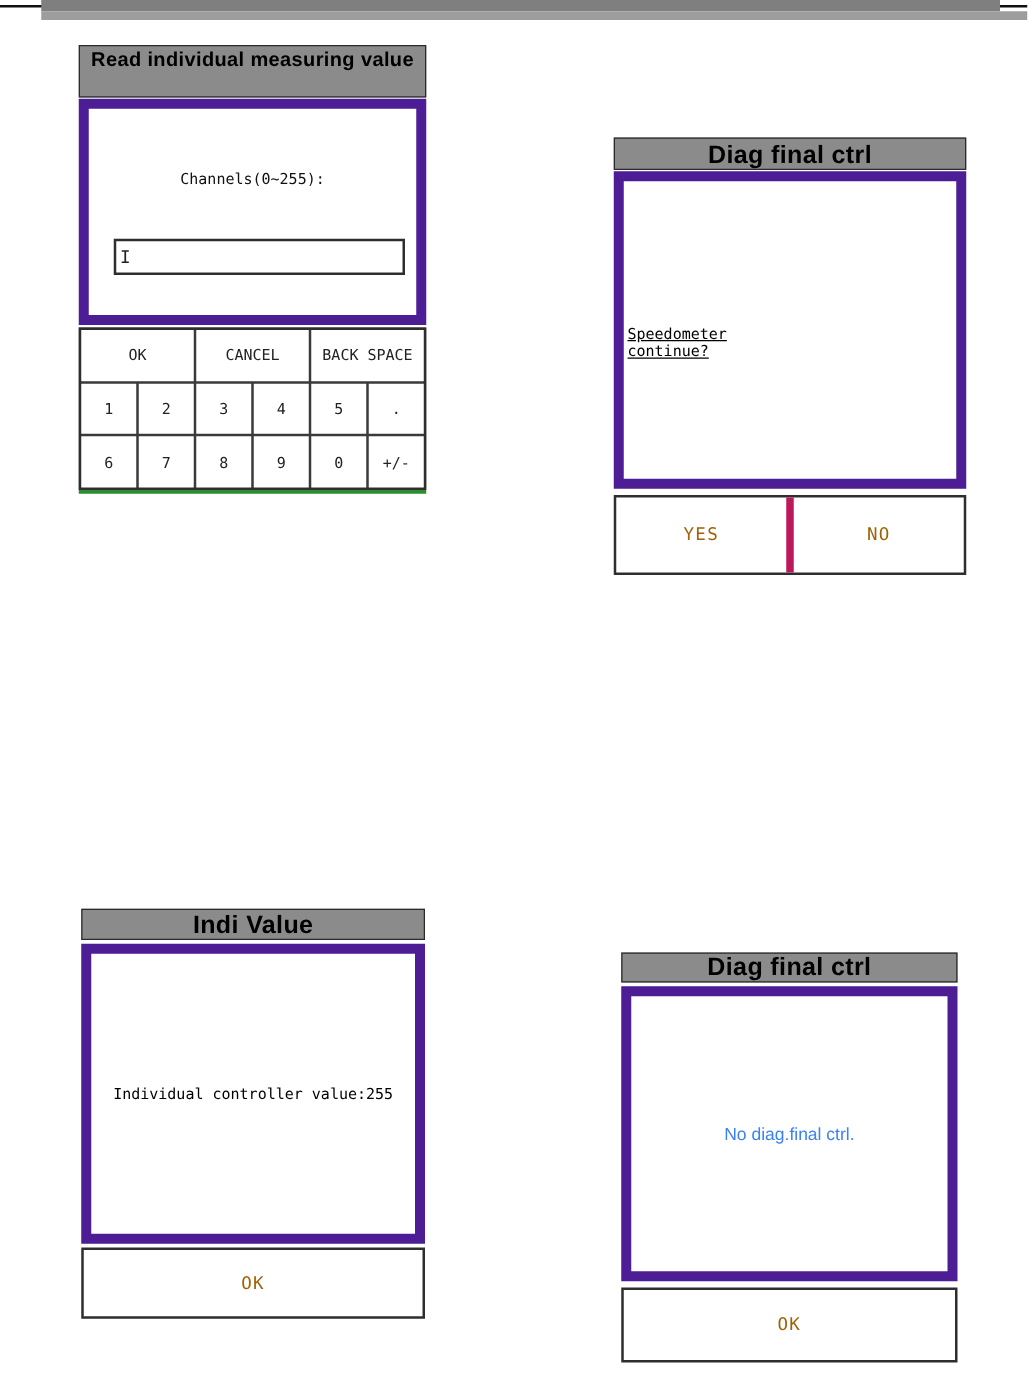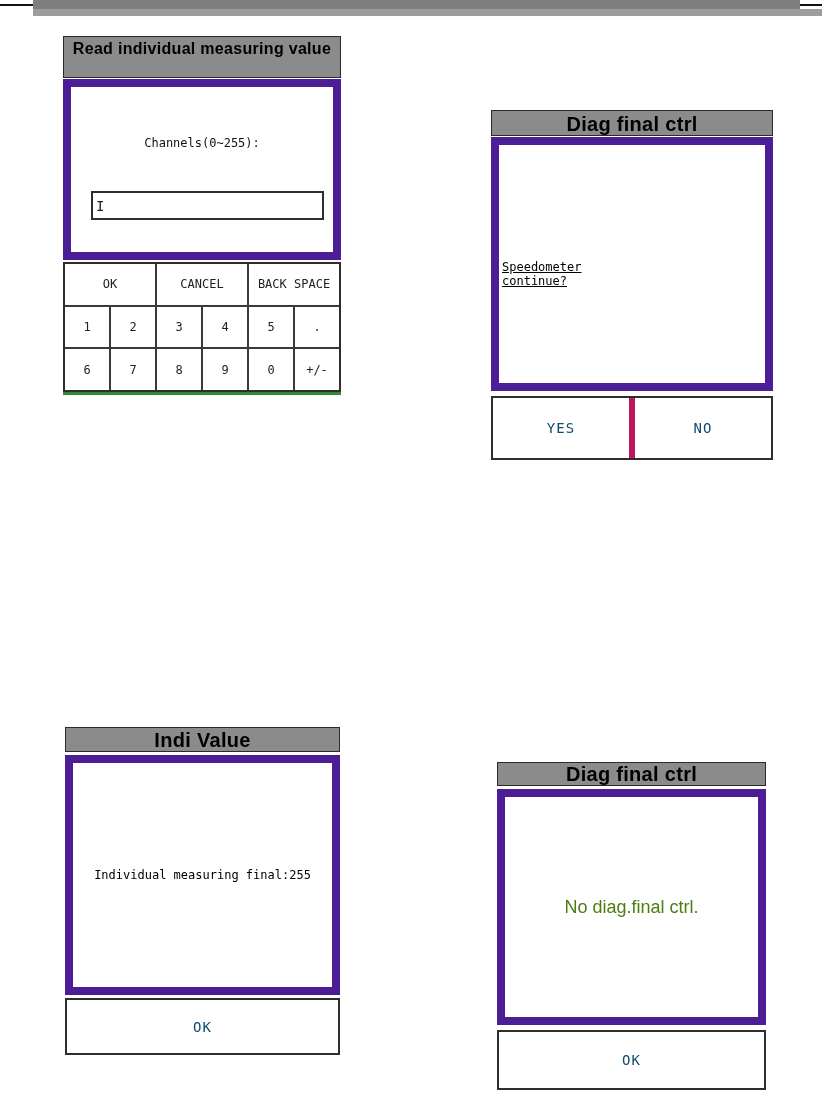--- a/index.html
+++ b/index.html
@@ -60,21 +60,21 @@
   .msg-center {
     position:absolute; inset:0; display:flex; align-items:center; justify-content:center;
     text-align:center;
   }
   .btnrow {
     position:absolute; left:0; width:100%;
     background:#fff; border:2px solid #2e2e2e; display:flex;
   }
   .btn {
     flex:1; display:flex; align-items:center; justify-content:center;
-    font:14px "DejaVu Sans Mono", monospace; letter-spacing:1px; color:#0c4a6e;
+    font:14px "DejaVu Sans Mono", monospace; letter-spacing:1px; color:#a16207;
   }
   .btn + .btn { border-left:6px solid #be185d; }
 </style>
 </head>
 <body>
 
 <div class="hdr-line"></div>
 <div class="hdr-dark"></div>
 <div class="hdr-light"></div>
 
@@ -122,30 +122,30 @@
     <div class="btn">YES</div>
     <div class="btn">NO</div>
   </div>
 </div>
 
 <div class="dialog" style="left:65px; top:727px; width:275px; height:392px">
   <div class="titlebar" style="height:25px">
     <span>Indi Value</span>
   </div>
   <div class="panel" style="top:28px; height:240px">
-    <div class="msg-center mono" style="font-size:12px">Individual measuring final:255</div>
+    <div class="msg-center mono" style="font-size:12px">Individual controller value:255</div>
   </div>
   <div class="btnrow" style="top:271px; height:57px">
     <div class="btn">OK</div>
   </div>
 </div>
 
 <div class="dialog" style="left:497px; top:762px; width:269px; height:328px">
   <div class="titlebar" style="height:24px">
     <span>Diag final ctrl</span>
   </div>
   <div class="panel" style="top:27px; height:236px">
-    <div class="msg-center" style="font-size:18px; color:#4d7c0f">No diag.final ctrl.</div>
+    <div class="msg-center" style="font-size:14px; color:#3b82f6">No diag.final ctrl.</div>
   </div>
   <div class="btnrow" style="top:268px; height:60px">
     <div class="btn">OK</div>
   </div>
 </div>
 
 </body></html>

